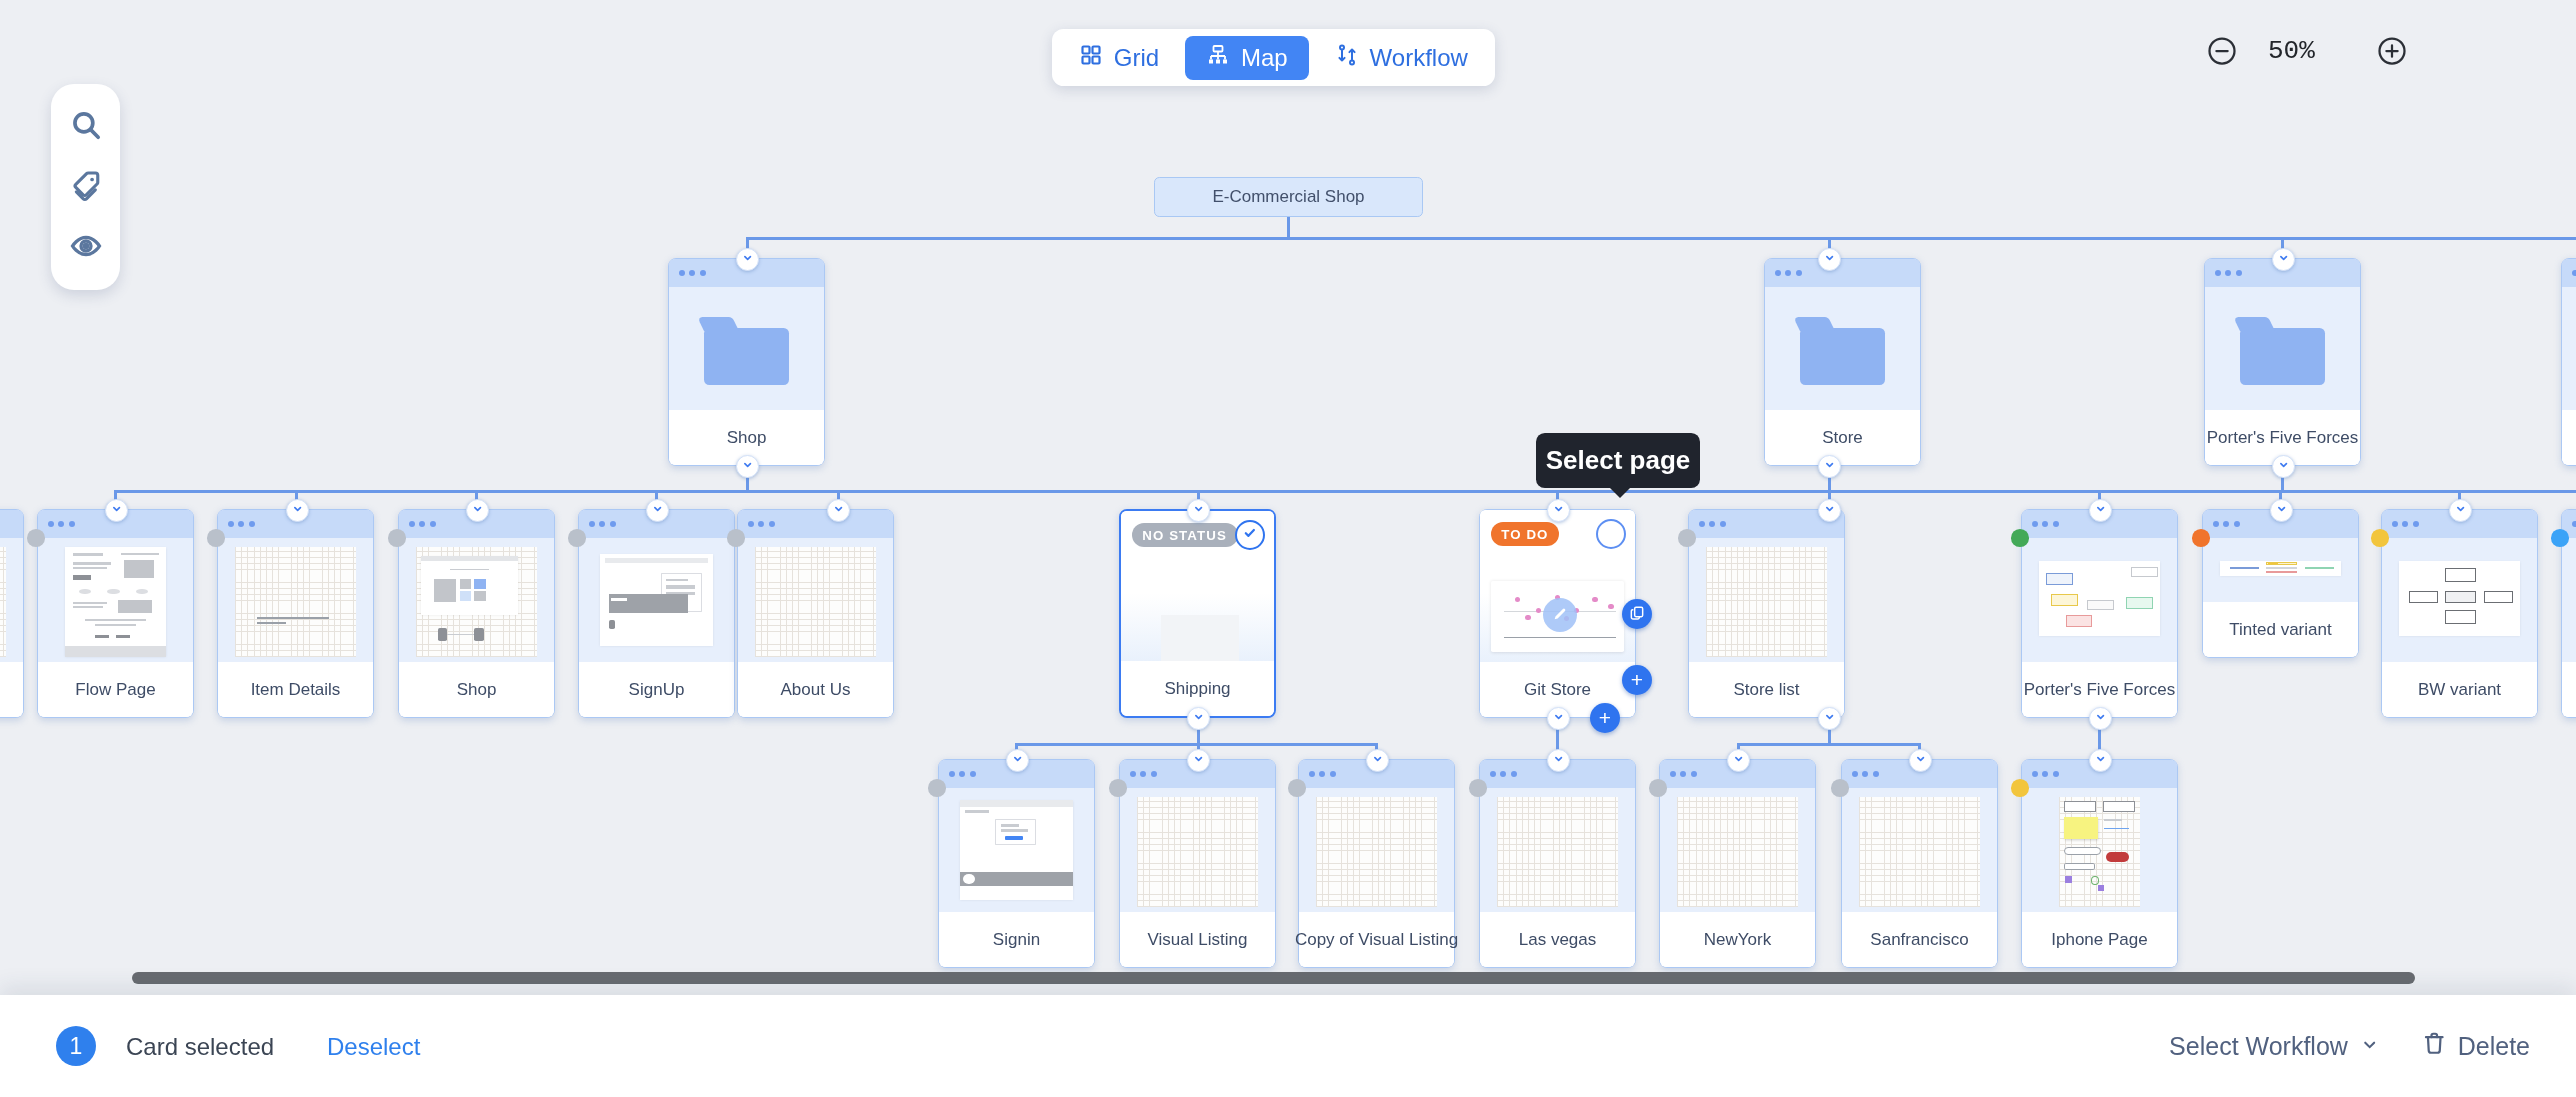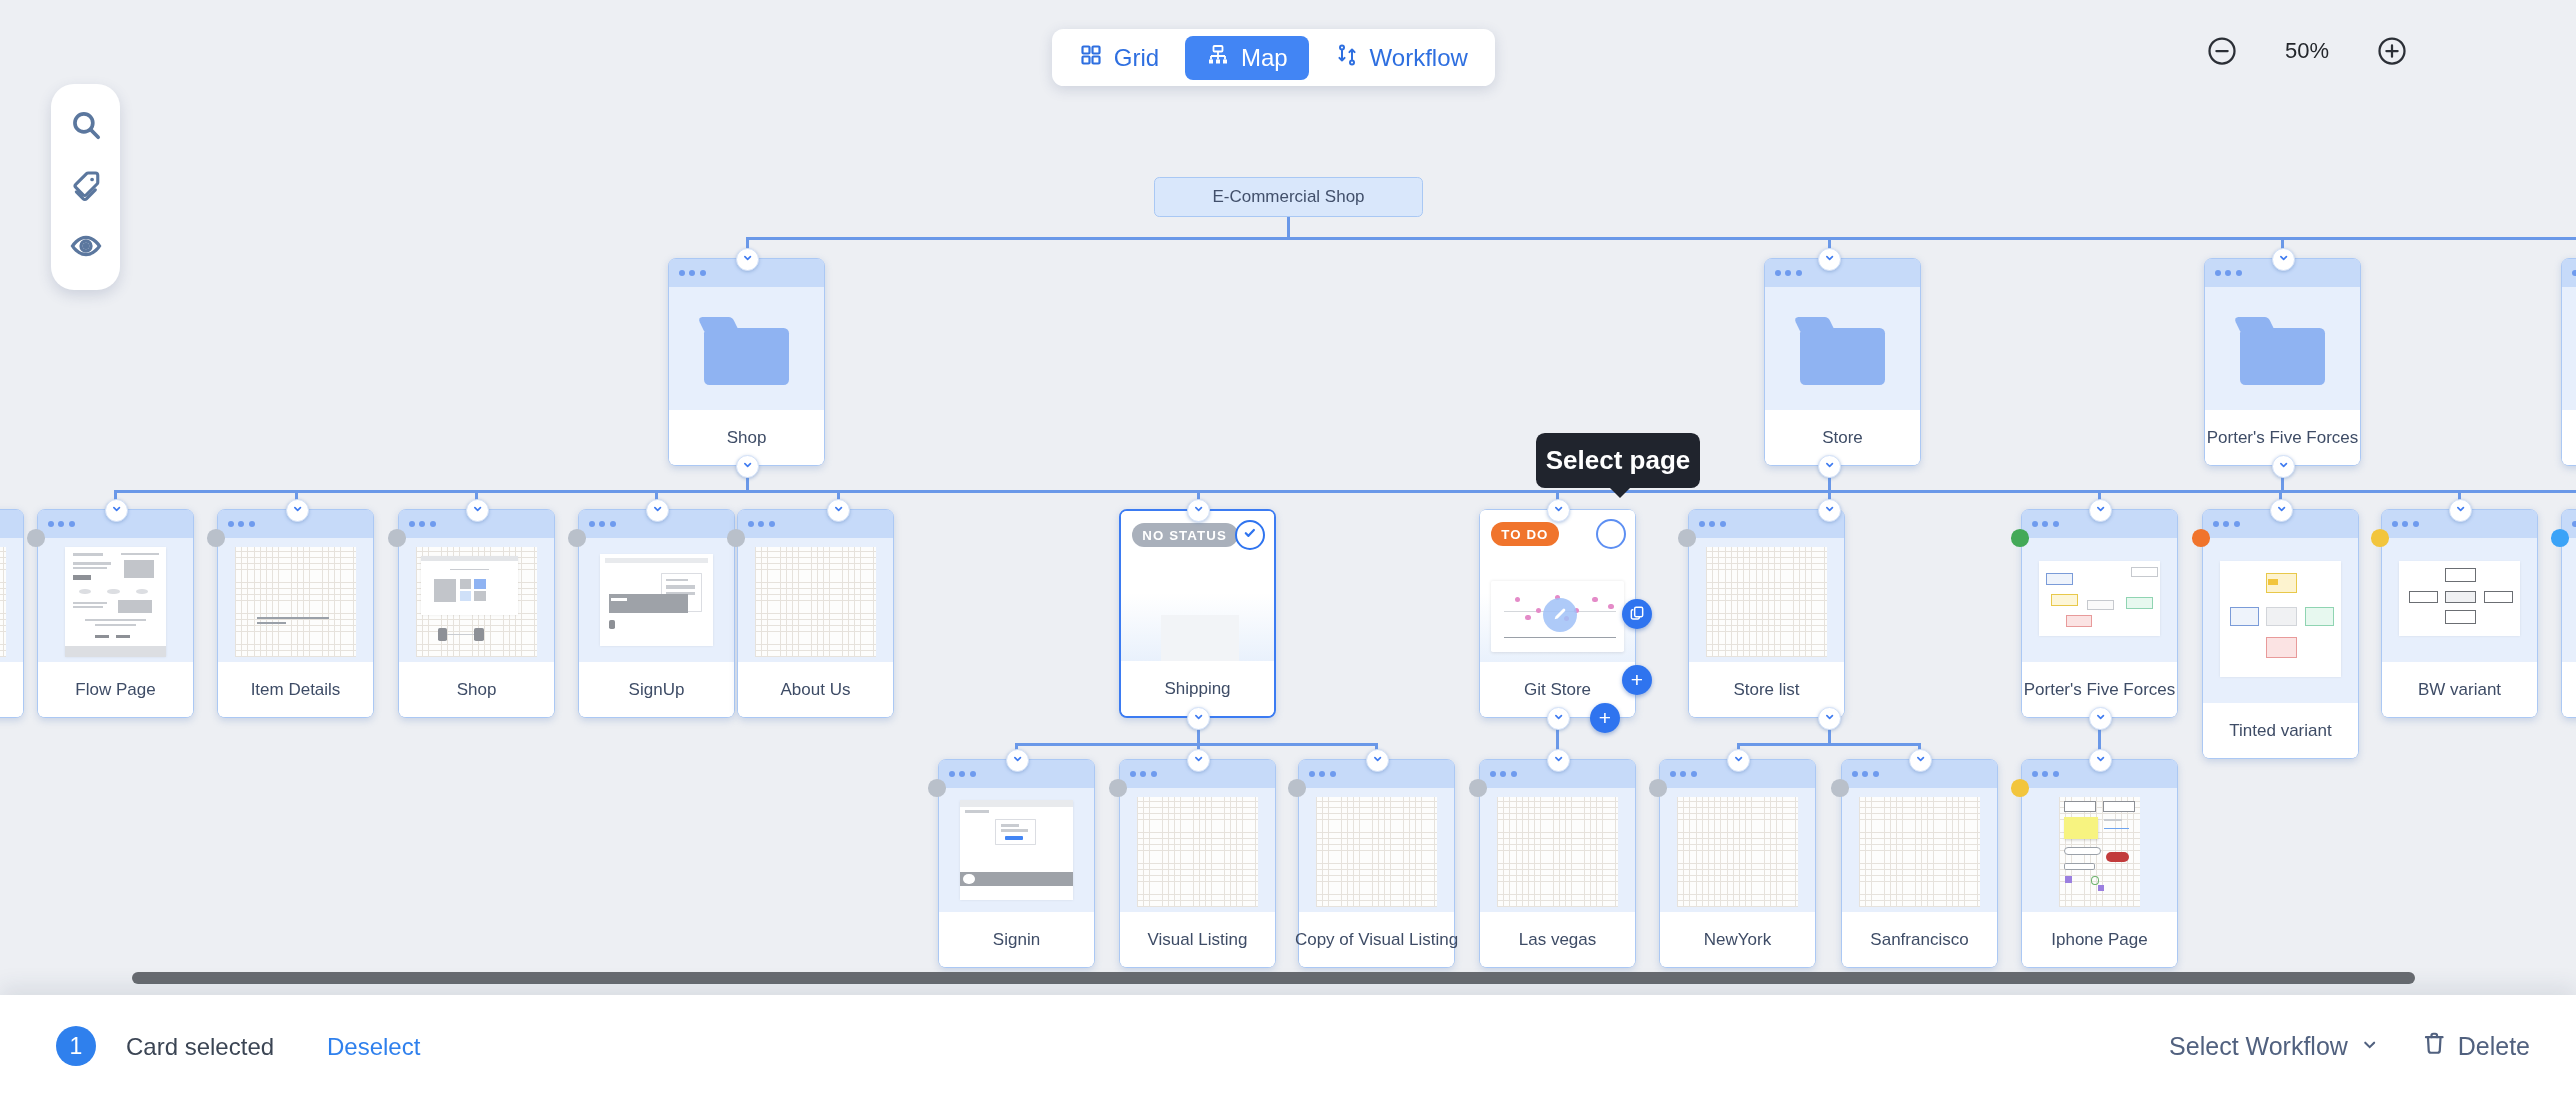--- a/index.html
+++ b/index.html
@@ -89,21 +89,21 @@
   .view-toggle{position:absolute;left:1052px;top:29px;height:57px;background:#fff;border-radius:11.5px;
      box-shadow:0 3.5px 12.4px rgba(60,80,120,.18);display:flex;align-items:center;padding:6.2px;gap:5.3px;
      box-sizing:border-box;z-index:30;}
   .vt-btn{display:flex;align-items:center;gap:10.6px;padding:0 21px;height:44px;border-radius:8px;
      color:#2e6fe0;font-size:24px;}
   .vt-btn.sel{background:#4285f4;color:#fff;}
 
   
   .zoomctl{position:absolute;top:35px;left:2206px;display:flex;align-items:center;gap:30px;
      color:#2b2f36;z-index:30;}
-  .zoom-level{font-size:22px;color:#23262b;min-width:78px;text-align:center;}
+  .zoom-level{font-size:26px;color:#23262b;min-width:78px;font-family:Liberation Mono, monospace;}
   .zbtn{width:32px;height:32px;display:flex;align-items:center;justify-content:center;}
 
   
   .side-toolbar{position:absolute;left:51px;top:84px;width:69px;height:206px;background:#fff;
      border-radius:23px;box-shadow:0 5.3px 14px rgba(60,80,120,.18);display:flex;flex-direction:column;
      align-items:center;justify-content:space-around;padding:12.4px 0;box-sizing:border-box;z-index:30;color:#5b779e;}
   .tool-btn{width:37px;height:37px;display:flex;align-items:center;justify-content:center;}
 
   
   .hscrollbar{position:absolute;left:132px;top:972px;width:2283px;height:12.4px;background:#686b70;
@@ -558,21 +558,21 @@
       <div class="conn" style="left: 2089px; top: 499px;">
         <span><svg viewBox="0 0 24 24" width="13.3" height="13.3" fill="none" stroke="#3f7bf0" stroke-width="3" stroke-linecap="round" stroke-linejoin="round">
             <path d="M7 10l5 5 5-5"></path>
           </svg></span>
       </div>
       <div class="conn" style="left: 2089px; top: 707px;">
         <span><svg viewBox="0 0 24 24" width="13.3" height="13.3" fill="none" stroke="#3f7bf0" stroke-width="3" stroke-linecap="round" stroke-linejoin="round">
             <path d="M7 10l5 5 5-5"></path>
           </svg></span>
       </div>
-      <div class="card page" style="left: 2202px; top: 509px; height: 250px;">
+      <div class="card page" style="left: 2202px; top: 509px; height: 149px;">
         <div class="card-header">
           <span class="hdr-dot"></span>
           <span class="hdr-dot"></span>
           <span class="hdr-dot"></span>
         </div>
         <div class="card-body">
           <div class="thumb thumb-white" style="top:23px;bottom:26.5px;">
             <div class="dg-box" style="left:38%;top:10%;width:26%;height:18%;border-color:#e8c84a;background:#fdf3cf;"></div>
             <div style="position:absolute;left:40%;top:16%;width:8%;height:5%;background:#f2c53d;"></div>
             <div class="dg-box" style="left:8%;top:40%;width:24%;height:16%;border-color:#7a9bd8;background:#eef3fb;"></div>

